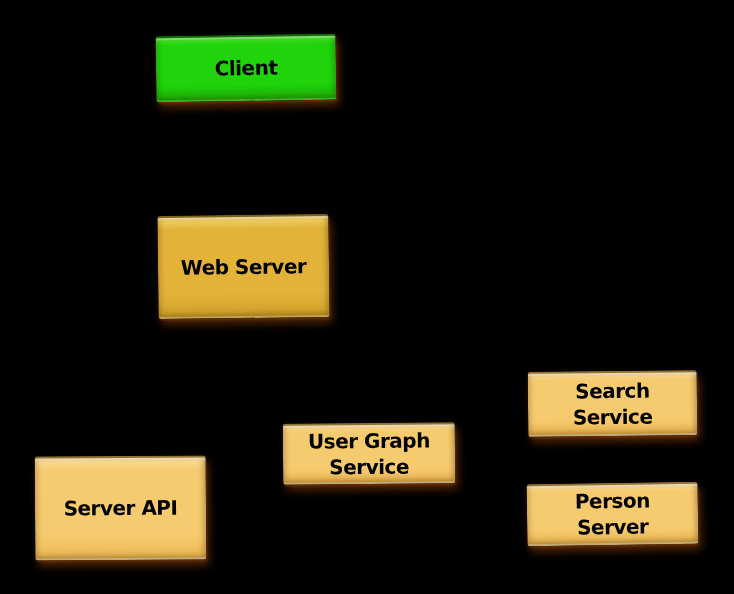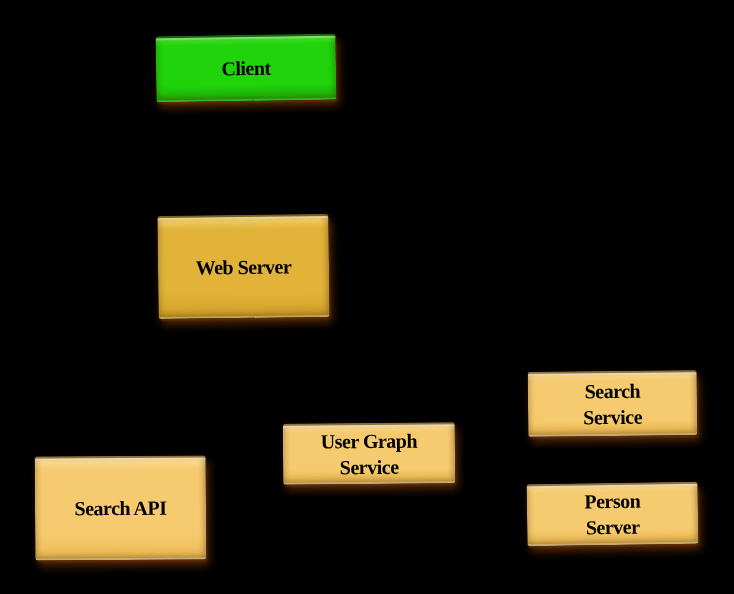--- a/index.html
+++ b/index.html
@@ -39,29 +39,29 @@
       1px 2px 2px rgba(80,35,5,0.75);
   }
   .node-label {
     display: block;
     padding: 0 6px;
   }
 </style>
 </head>
 <body>
 
-<div class="canvas" id="canvas" style="background: rgb(0, 0, 0); font-family: Liberation Serif, serif;">
+<div class="canvas" id="canvas" style="background: rgb(0, 0, 0);">
     <div class="node" style="left: 156px; top: 35px; width: 180px; height: 66px; transform: rotate(-0.9deg); color: rgb(0, 0, 0); background: linear-gradient(rgb(82, 231, 51) 0%, rgb(32, 211, 11) 12%, rgb(32, 211, 11) 76%, rgb(24, 180, 6) 100%);">
     <span class="node-label">Client</span>
   </div>
     <div class="node" style="left: 158px; top: 215px; width: 171px; height: 103px; transform: rotate(-0.7deg); color: rgb(0, 0, 0); background: linear-gradient(rgb(244, 213, 114) 0%, rgb(226, 179, 56) 12%, rgb(226, 179, 56) 76%, rgb(208, 162, 42) 100%);">
     <span class="node-label">Web Server</span>
   </div>
     <div class="node" style="left: 35px; top: 456px; width: 171px; height: 104px; transform: rotate(-0.4deg); color: rgb(0, 0, 0); background: linear-gradient(rgb(252, 223, 157) 0%, rgb(246, 202, 110) 12%, rgb(246, 202, 110) 76%, rgb(237, 187, 85) 100%);">
-    <span class="node-label">Search API</span>
+    <span class="node-label">Server API</span>
   </div>
     <div class="node" style="left: 283px; top: 423px; width: 172px; height: 61px; transform: rotate(-0.5deg); color: rgb(0, 0, 0); background: linear-gradient(rgb(252, 223, 157) 0%, rgb(246, 202, 110) 12%, rgb(246, 202, 110) 76%, rgb(237, 187, 85) 100%);">
     <span class="node-label">User Graph
 Service</span>
   </div>
     <div class="node" style="left: 528px; top: 371px; width: 169px; height: 65px; transform: rotate(-0.6deg); color: rgb(0, 0, 0); background: linear-gradient(rgb(252, 223, 157) 0%, rgb(246, 202, 110) 12%, rgb(246, 202, 110) 76%, rgb(237, 187, 85) 100%);">
     <span class="node-label">Search
 Service</span>
   </div>
     <div class="node" style="left: 527px; top: 483px; width: 171px; height: 62px; transform: rotate(-0.9deg); color: rgb(0, 0, 0); background: linear-gradient(rgb(252, 223, 157) 0%, rgb(246, 202, 110) 12%, rgb(246, 202, 110) 76%, rgb(237, 187, 85) 100%);">

